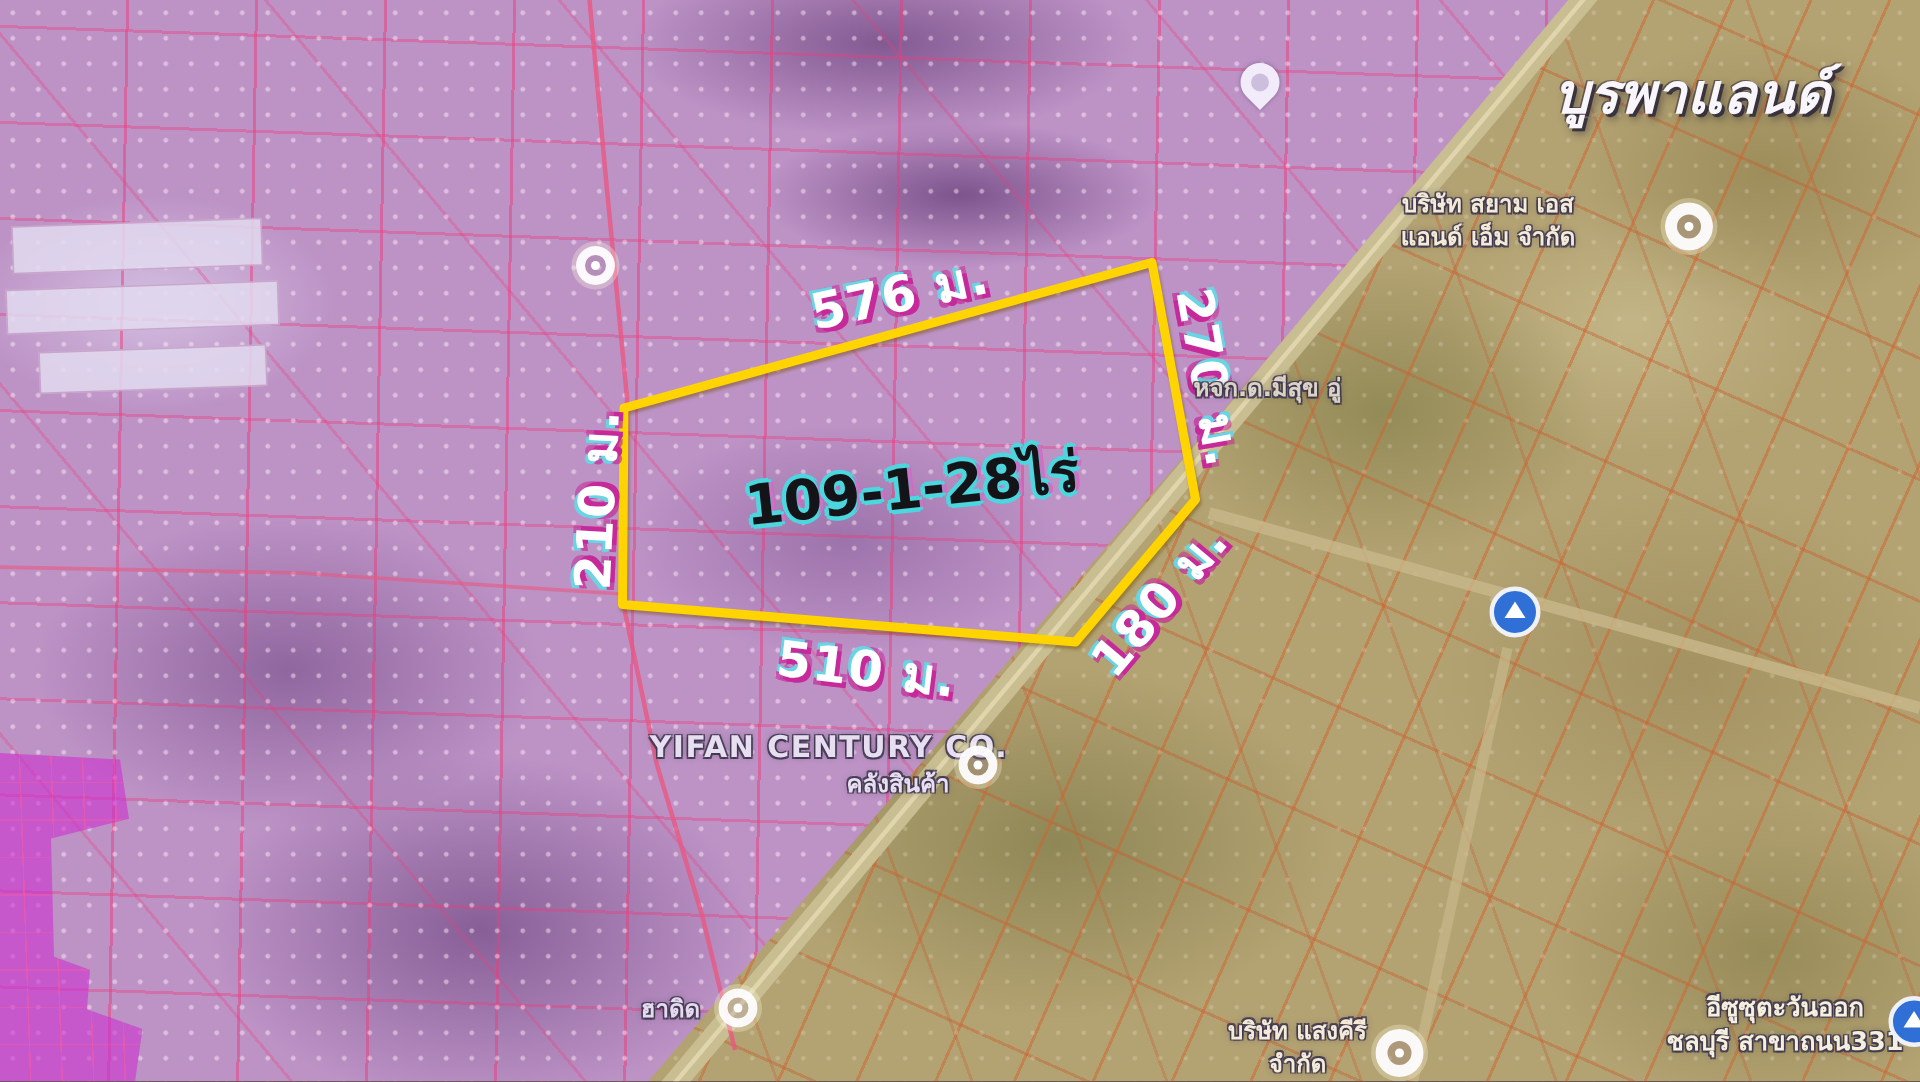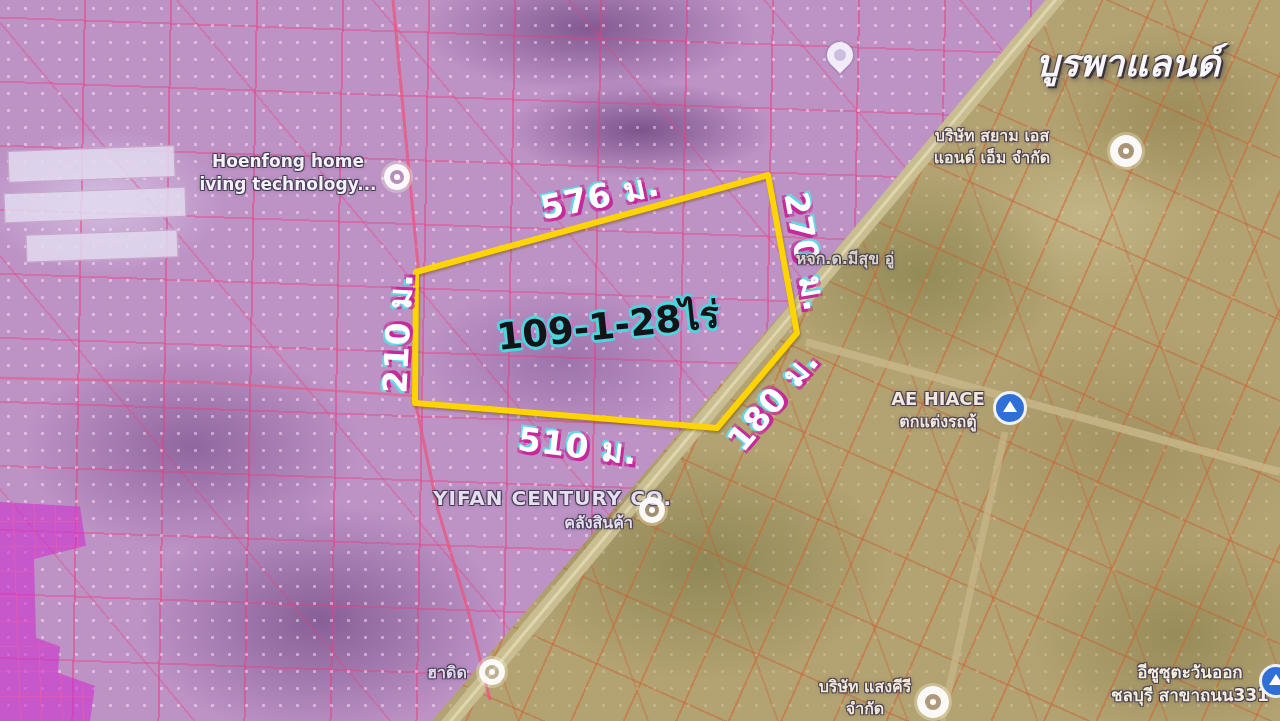--- a/index.html
+++ b/index.html
@@ -116,40 +116,32 @@
   <div class="dim ctr" style="left:600px;top:196px;transform:translate(-50%,-50%) rotate(-12deg);">576 ม.</div>
   <div class="dim ctr" style="left:806px;top:252px;transform:translate(-50%,-50%) rotate(80deg);">270 ม.</div>
   <div class="dim ctr" style="left:398px;top:333px;transform:translate(-50%,-50%) rotate(-87deg);">210 ม.</div>
   <div class="dim ctr" style="left:578px;top:446px;transform:translate(-50%,-50%) rotate(7deg);">510 ม.</div>
   <div class="dim ctr" style="left:773px;top:400px;transform:translate(-50%,-50%) rotate(-50deg);">180 ม.</div>
 
   <div class="area ctr" style="left:608px;top:325px;transform:translate(-50%,-50%) rotate(-6deg);">109-1-28ไร่</div>
 
   <div class="watermark ctr" style="left:1128px;top:62px;">บูรพาแลนด์</div>
 
-  <div class="poi ctr f17" style="left:288px;top:173px;">
-    <div>Hoenfong home</div>
-    <div>iving technology...</div>
-  </div>
   <span class="pin-donut ctr" style="left:397px;top:177px;"></span>
 
   <div class="poi ctr f16" style="left:992px;top:147px;color:#f3ead8;">
     <div>บริษัท สยาม เอส</div>
     <div>แอนด์ เอ็ม จำกัด</div>
   </div>
   <span class="pin-donut ctr" style="left:1126px;top:151px;width:32px;height:32px;border-width:8px;"></span>
 
   <span class="pin-drop" style="left:827px;top:42px;"></span>
 
   <div class="poi ctr f15" style="left:845px;top:259px;color:rgba(246,238,219,0.85);">หจก.ด.มีสุข อู่</div>
 
-  <div class="poi ctr f18" style="left:938px;top:410px;color:#f3e8e0;">
-    <div>AE HIACE</div>
-    <div class="f15">ตกแต่งรถตู้</div>
-  </div>
   <span class="icon-blue ctr" style="left:1010px;top:408px;"></span>
 
   <div class="poi ctr" style="left:533px;top:509px;width:200px;color:#e8def2;">
     <div class="f20">YIFAN CENTURY CO.</div>
     <div class="f15" style="text-align:right">คลังสินค้า</div>
   </div>
   <span class="pin-donut ctr" style="left:652px;top:510px;"></span>
 
   <div class="poi ctr f16" style="left:447px;top:673px;color:#e4d9ee;">ฮาดิด</div>
   <span class="pin-donut ctr" style="left:492px;top:672px;"></span>

